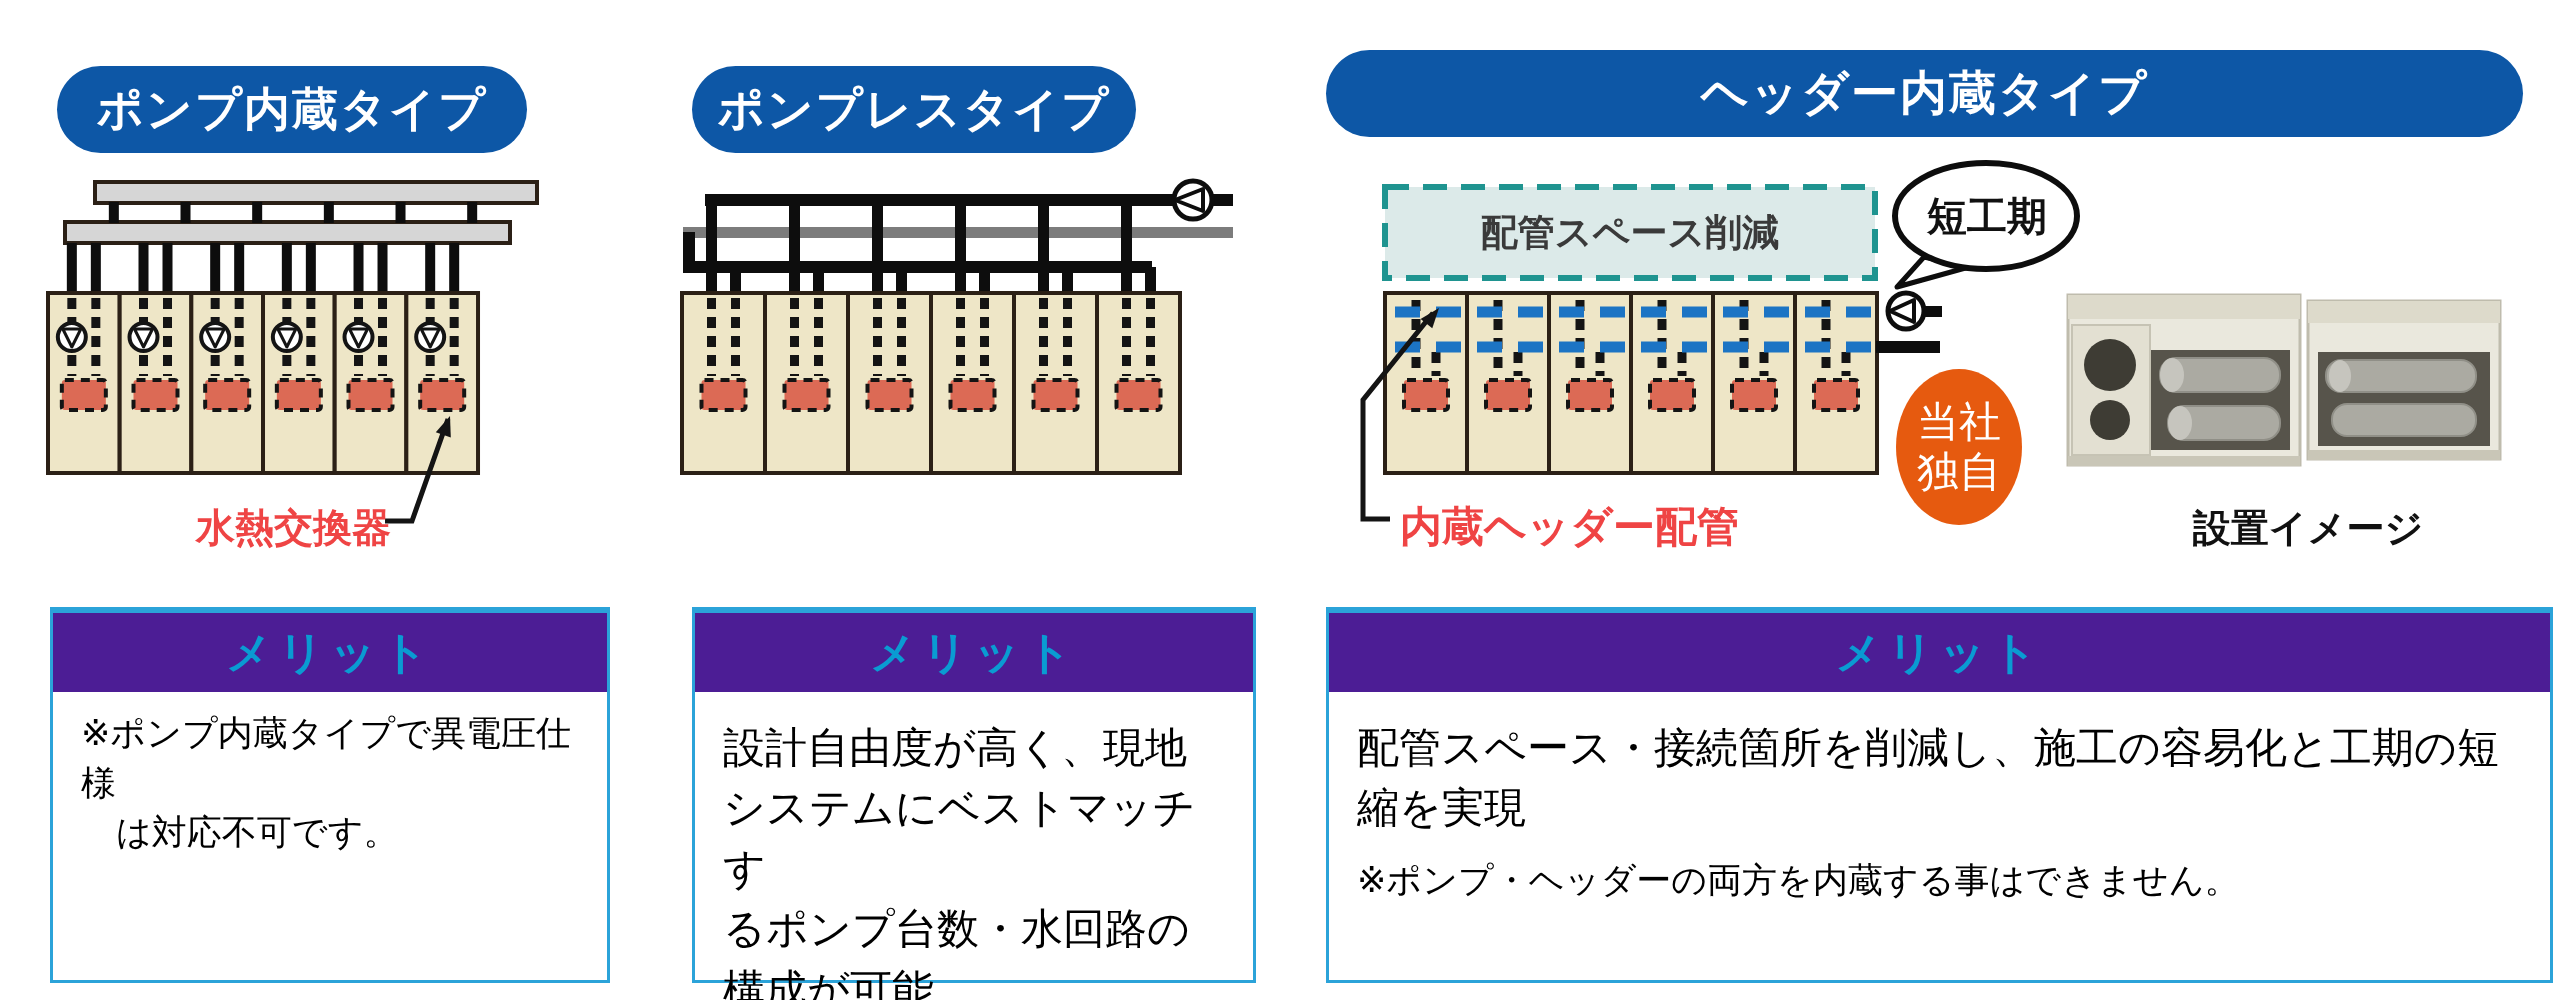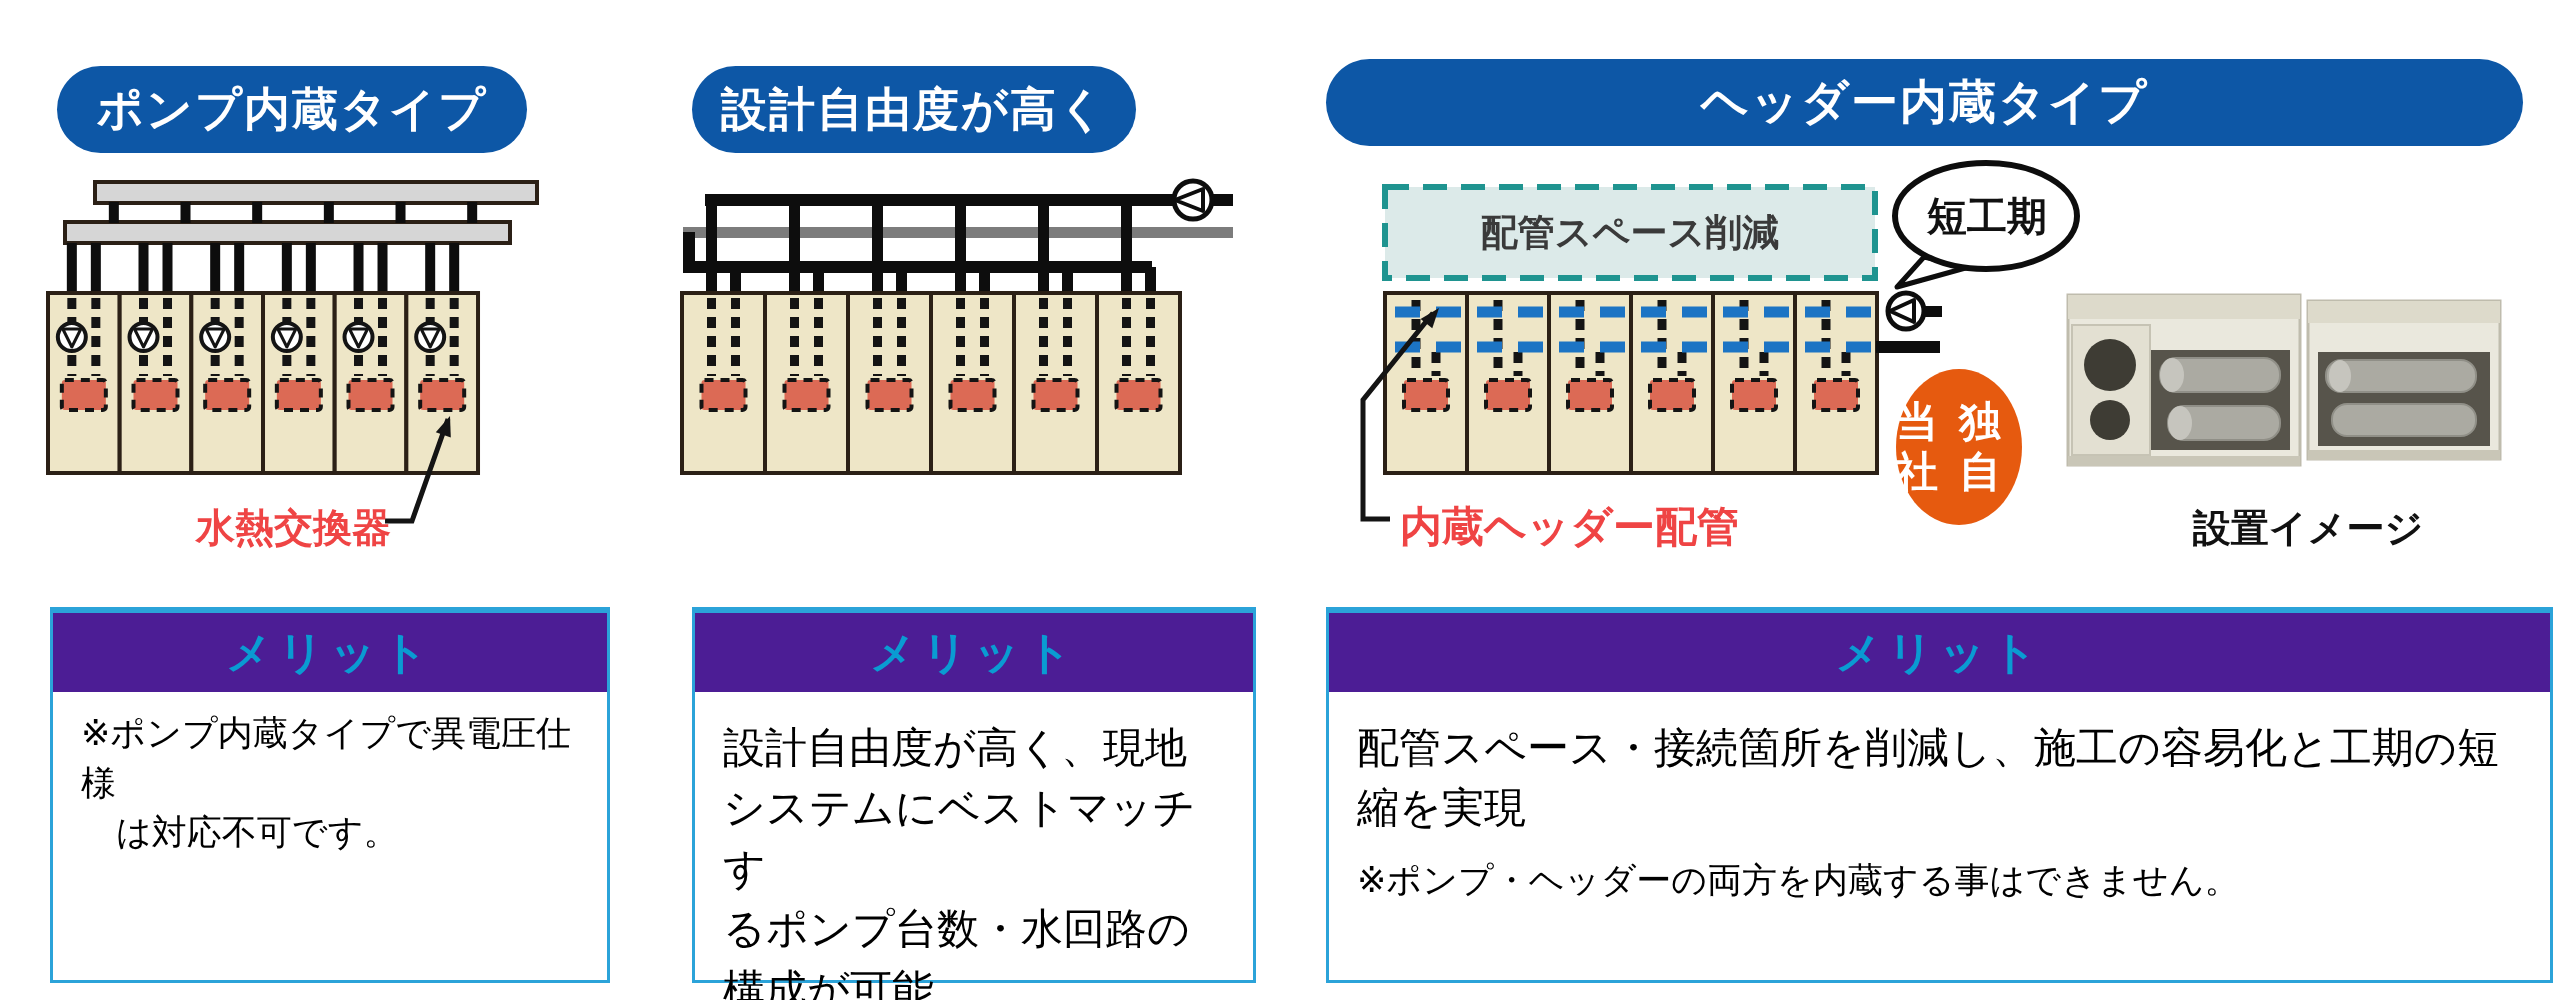--- a/index.html
+++ b/index.html
@@ -13,32 +13,32 @@
   .center-flex{display:flex;align-items:center;justify-content:center;}
   .merit{position:absolute;background:#fff;border:3px solid #2BA3D9;border-top-width:6px;
          box-sizing:border-box;top:607px;height:376px;}
   .merit-title{height:79px;background:#4c1d95;color:#0A9BD2;font-size:45px;font-weight:bold;
                display:flex;align-items:center;justify-content:center;letter-spacing:6px;}
   .merit-body{white-space:pre-line;font-size:42px;line-height:1.44;color:#000;
               margin:26px 20px 0 28px;}
   .merit-note{white-space:pre-line;font-size:35px;line-height:1.42;color:#000;
               margin:16px 20px 0 28px;}
   .badge{position:absolute;left:1896px;top:369px;width:126px;height:156px;border-radius:50%;
-         background:#E65A0F;color:#fff;font-size:42px;font-weight:700;line-height:1.18;
-         display:flex;flex-direction:row;align-items:center;justify-content:center;}
+         background:#E65A0F;color:#fff;font-size:42px;font-weight:400;line-height:1.18;
+         display:flex;flex-direction:column;align-items:center;justify-content:center;}
   svg{position:absolute;}
 </style>
 </head>
 <body>
 
 <div class="stage">
 
   <div class="pill" style="left:57px;top:30px;width:470px;">ポンプ内蔵タイプ</div>
-  <div class="pill" style="left:692px;top:30px;width:444px;">設計自由度が高く</div>
-  <div class="pill" style="left:1326px;top:23px;width:1197px;font-size:47px;">ヘッダー内蔵タイプ</div>
+  <div class="pill" style="left:692px;top:30px;width:444px;">ポンプレスタイプ</div>
+  <div class="pill" style="left:1326px;top:14px;width:1197px;font-size:47px;">ヘッダー内蔵タイプ</div>
 
   <svg id="d1" width="560" height="400" viewBox="0 0 560 400" style="left:40px;top:170px;">
     <rect x="55" y="12" width="442" height="21" fill="#D6D6D6" stroke="#2B2016" stroke-width="4"></rect>
     <rect x="25" y="52" width="445" height="21" fill="#D6D6D6" stroke="#2B2016" stroke-width="4"></rect>
     <g>
         <rect x="26.835" y="73" width="10" height="51" fill="#0D0D0D"></rect>
         <rect x="50.835" y="73" width="10" height="51" fill="#0D0D0D"></rect>
         <rect x="68.83500000000001" y="32" width="10" height="21" fill="#0D0D0D"></rect>
         <rect x="98.505" y="73" width="10" height="51" fill="#0D0D0D"></rect>
         <rect x="122.505" y="73" width="10" height="51" fill="#0D0D0D"></rect>

